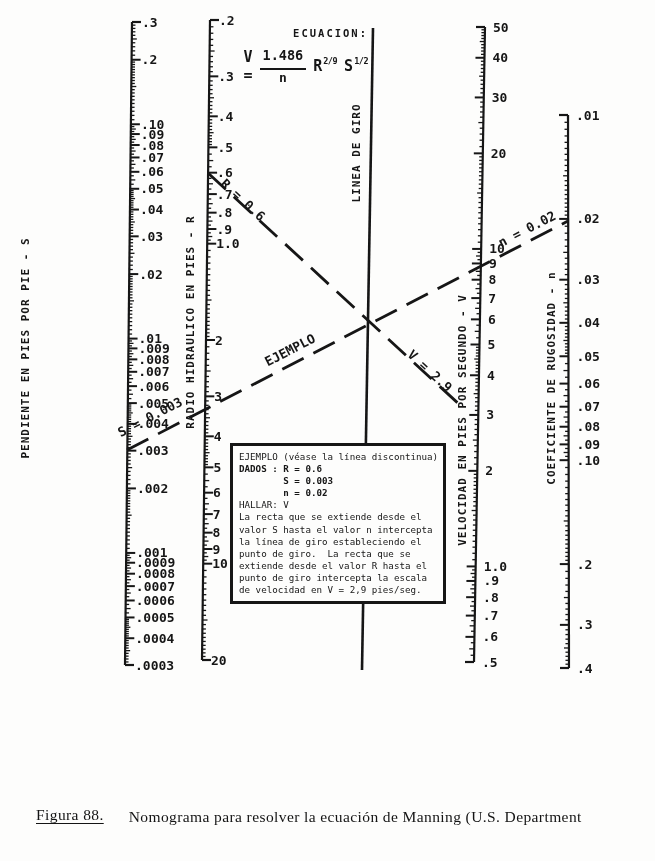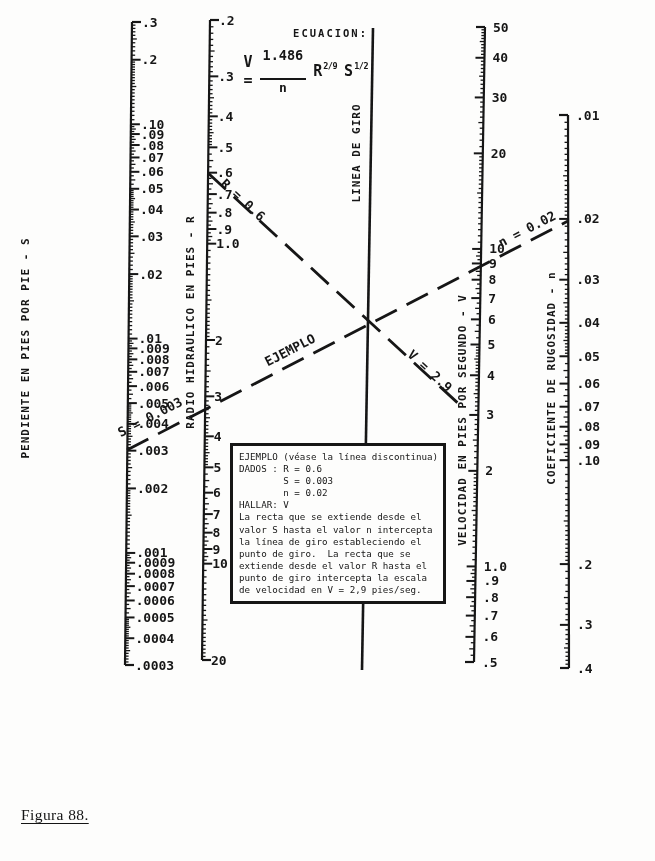--- a/index.html
+++ b/index.html
@@ -7,31 +7,31 @@
         font-family:"DejaVu Sans Mono", monospace;color:#161616;}
   .figure-area{position:absolute;left:0;top:0;width:655px;height:700px;}
   svg{position:absolute;left:0;top:0;}
   svg text{font-family:"DejaVu Sans Mono", monospace;fill:#161616;}
 
   .equation{position:absolute;left:226px;top:27px;width:142px;text-align:right;}
   .eq-title{font-size:10.5px;font-weight:bold;letter-spacing:2px;}
   .eq-row{display:flex;align-items:center;justify-content:center;gap:7px;
           margin-top:9px;font-weight:bold;font-size:15px;}
   .eq-frac{display:inline-flex;flex-direction:column;align-items:center;line-height:1.05;}
-  .eq-num{font-size:13.5px;border-bottom:2px solid #161616;padding:0 3px 16px 3px;}
+  .eq-num{font-size:13.5px;border-bottom:2px solid #161616;padding:0 3px 6px 3px;}
   .eq-den{font-size:13px;padding-top:1px;}
   .eq-term{white-space:nowrap;}
   .eq-term sup{font-size:8.5px;position:relative;top:-1px;margin-left:1px;letter-spacing:-0.5px;}
 
   .example-box{position:absolute;left:230px;top:443px;width:216px;height:161px;
                box-sizing:border-box;border:3.5px solid #161616;background:#fdfdfc;
                padding:5px 18px 4px 6px;font-size:9.2px;line-height:12.1px;white-space:pre;}
-  .example-box .strong{font-weight:normal;}
+  .example-box .strong{font-weight:bold;}
 
-  .caption{position:absolute;left:21px;top:806px;display:flex;gap:25px;
+  .caption{position:absolute;left:36px;top:806px;display:flex;gap:25px;
            font-family:"Liberation Serif", serif;font-size:15.5px;letter-spacing:0.4px;color:#141414;}
   .caption-label{text-decoration:underline;text-underline-offset:3px;white-space:nowrap;}
   .caption-body{line-height:1.4;}
 </style>
 </head>
 <body>
 
 <div class="page">
   <div class="figure-area">
     <svg id="nomo-svg" width="655" height="700" viewBox="0 0 655 700">
@@ -771,15 +771,16 @@
         <span class="eq-term"><span>S</span><sup>1/2</sup></span>
       </div>
     </div>
 
     <div class="example-box" id="example-box"><div>EJEMPLO (véase la línea discontinua)</div><div class="strong">DADOS : R = 0.6</div><div class="strong">        S = 0.003</div><div class="strong">        n = 0.02</div><div>HALLAR: V</div><div>La recta que se extiende desde el</div><div>valor S hasta el valor n intercepta</div><div>la línea de giro estableciendo el</div><div>punto de giro.  La recta que se</div><div>extiende desde el valor R hasta el</div><div>punto de giro intercepta la escala</div><div>de velocidad en V = 2,9 pies/seg.</div></div>
   </div>
 
   <div class="caption">
     <span class="caption-label">Figura 88.</span>
     <span class="caption-body">
+      <div>Nomograma para resolver la ecuación de Manning (U.S. Department</div>
     </span>
   </div>
 </div>
 
 </body></html>

